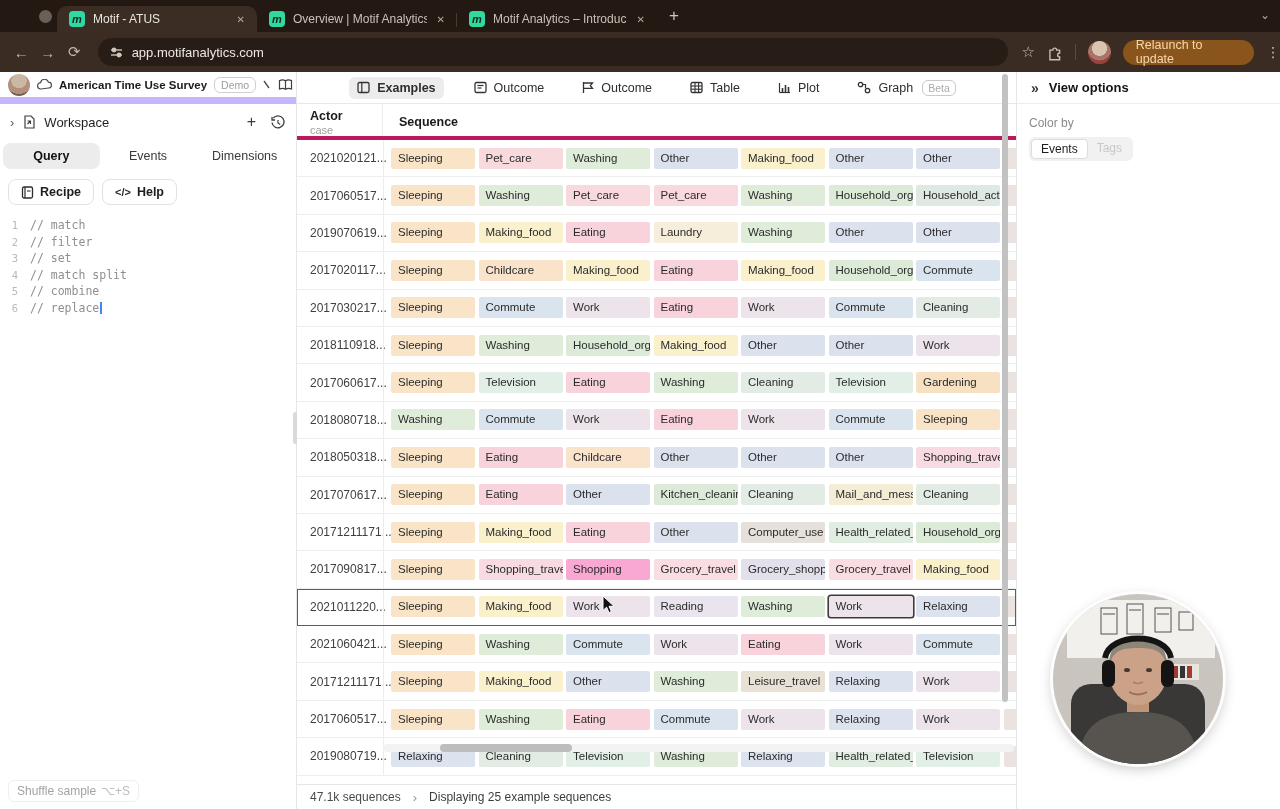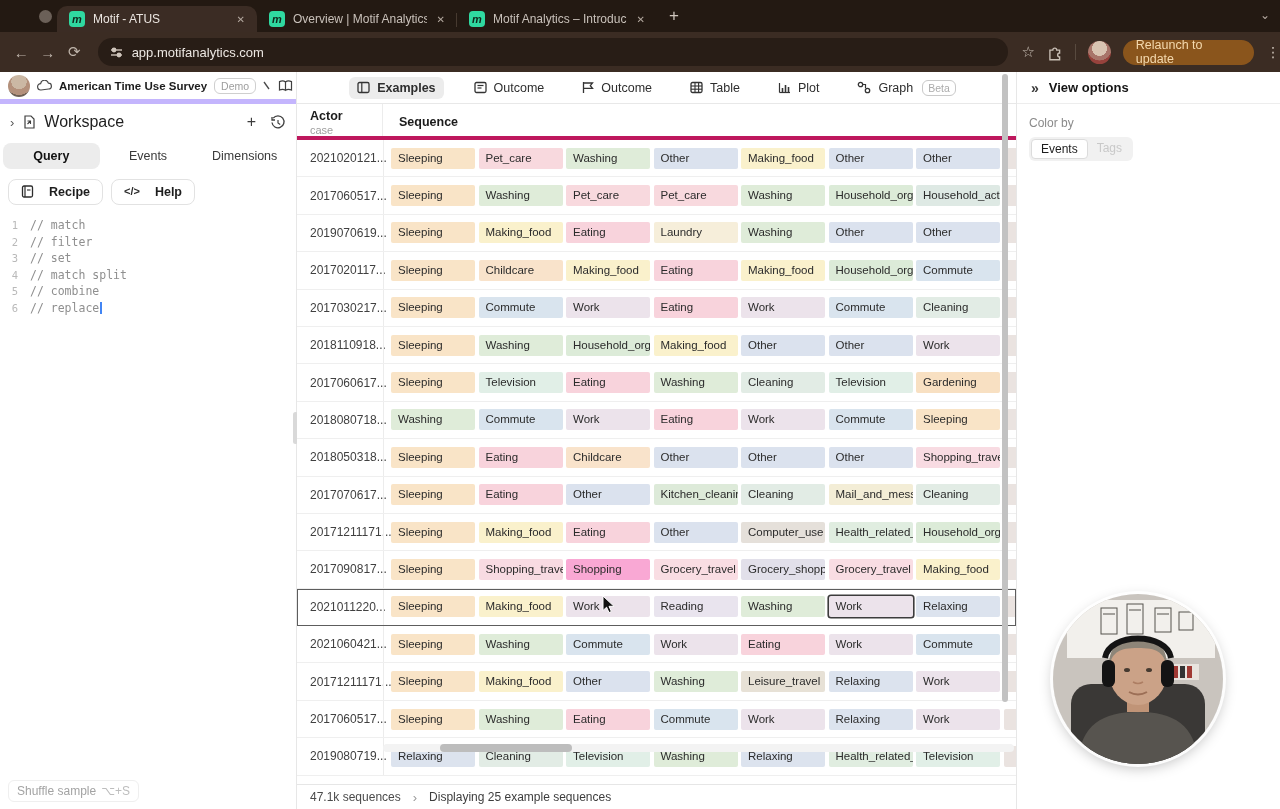--- a/index.html
+++ b/index.html
@@ -38,38 +38,38 @@
     background:radial-gradient(circle at 50% 32%, #d9c4b2 0 38%, #a8756a 39% 62%, #97423c 63% 100%); }
   .relaunch { height:25px; border-radius:13px; background:#8a551c; color:#f4d9ae;
     font-size:12.5px; padding:0 13px; display:flex; align-items:center; }
   .kebab { color:#cfc5bb; font-size:14px; letter-spacing:0; }
 
   
   .app { position:absolute; left:0; top:72px; width:1280px; height:737px; background:#fff; }
 
   
   .sidebar { position:absolute; left:0; top:0; width:297px; height:737px; border-right:1px solid #e7e7e7; }
-  .sb-head { height:32px; border-bottom:5px solid #c4b5fd; display:flex; align-items:center; padding:0 8px; gap:7px; }
+  .sb-head { height:32px; border-bottom:7px solid #c4b5fd; display:flex; align-items:center; padding:0 8px; gap:7px; }
   .sb-avatar { width:22px; height:22px; border-radius:50%; flex:none;
     background:radial-gradient(circle at 50% 30%, #cbb8a4 0 40%, #b3907b 41% 70%, #6d5f54 71% 100%); }
   .sb-title { font-size:11.5px; font-weight:bold; color:#1c1c1c; white-space:nowrap; }
   .demo-badge { border:1px solid #cfcfcf; border-radius:6px; color:#9d9d9d; font-size:10.5px;
     padding:1px 6px; }
   .mini-ic { color:#4c4c4c; display:flex; align-items:center; }
   .collapse-ic { color:#4c4c4c; font-size:14px; margin-left:2px; }
   .sb-workspace { height:30px; display:flex; align-items:center; padding:0 10px; gap:8px; margin-top:3px; }
   .ws-chev { color:#5a5a5a; font-size:13px; }
-  .ws-label { font-size:16px; color:#1f1f1f; flex:1; }
+  .ws-label { font-size:13px; color:#1f1f1f; flex:1; }
   .ws-plus { color:#3c3c3c; font-size:16px; margin-right:6px; }
   .sb-tabs { display:flex; align-items:center; margin:6px 3px 0 3px; }
   .sb-tab { flex:1; text-align:center; font-size:12.5px; color:#3a3a3a; padding:6px 7px; }
   .sb-tab.active { background:#ececec; border-radius:8px; font-weight:bold; color:#111; }
   .sb-actions { display:flex; gap:8px; margin:10px 8px 0 8px; }
   .sb-btn { border:1px solid #e2e2e2; border-radius:8px; padding:5px 12px; font-size:12.5px;
-    font-weight:bold; color:#1d1d1d; display:flex; gap:15px; background:#fff; }
+    font-weight:bold; color:#1d1d1d; display:flex; align-items:center; gap:6px; background:#fff; }
   .code-ic { font-weight:bold; font-size:11px; color:#2c2c2c; }
   .editor { margin-top:12px; font-family:"DejaVu Sans Mono", monospace; }
   .code-line { display:flex; height:16.5px; align-items:center; }
   .ln { width:18px; text-align:right; color:#b9b9b9; font-size:10.5px; flex:none; }
   .code { margin-left:12px; color:#8f8f8f; font-size:11.5px; white-space:pre; }
   .caret { width:1.5px; height:12px; background:#4285f4; margin-left:1px; }
   .resize-pill { position:absolute; left:293px; top:340px; width:5px; height:32px;
     border-radius:3px; background:#d9d9d9; }
   .shuffle { position:absolute; left:8px; bottom:7px; border:1px solid #efefef; border-radius:6px;
     background:#fff; padding:3px 8px; font-size:12px; color:#a3a3a3; display:flex; gap:5px; }

